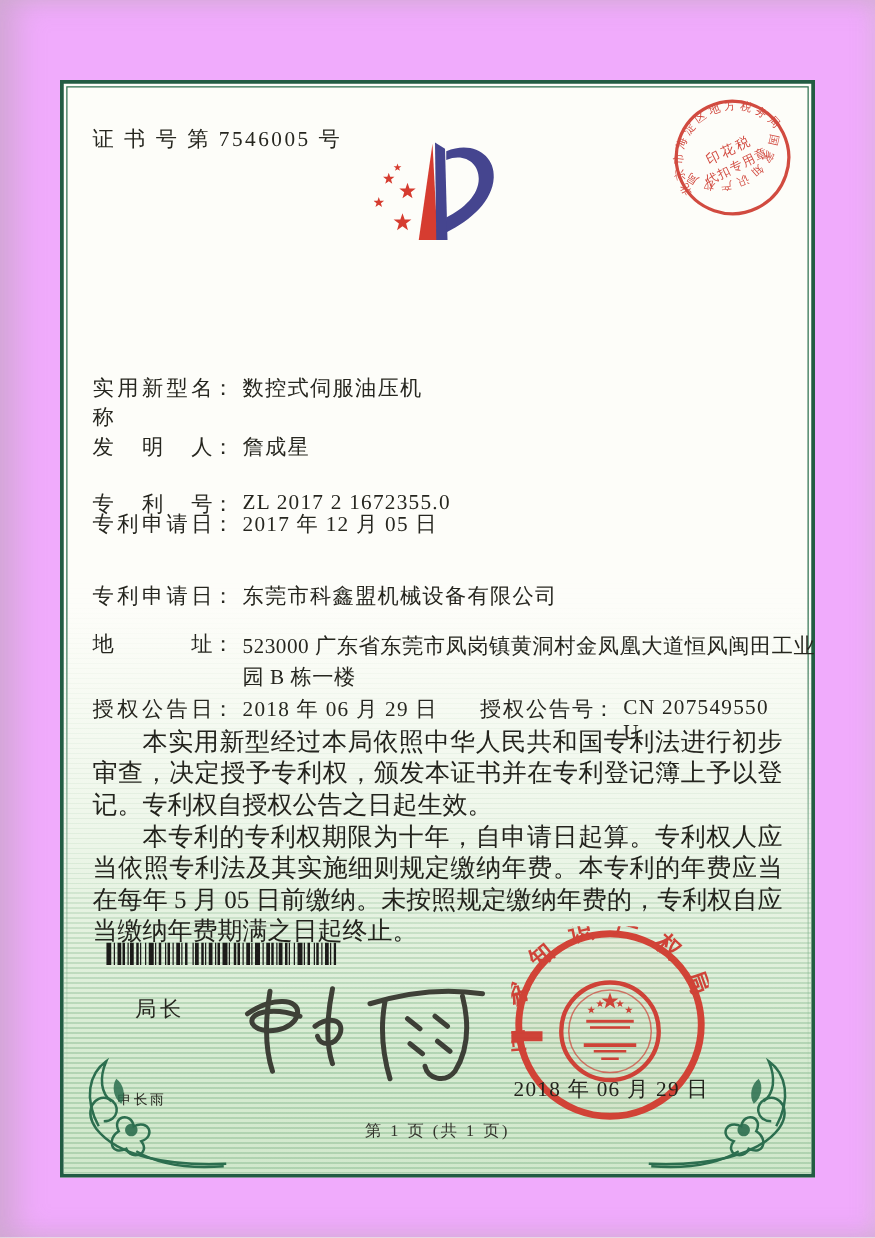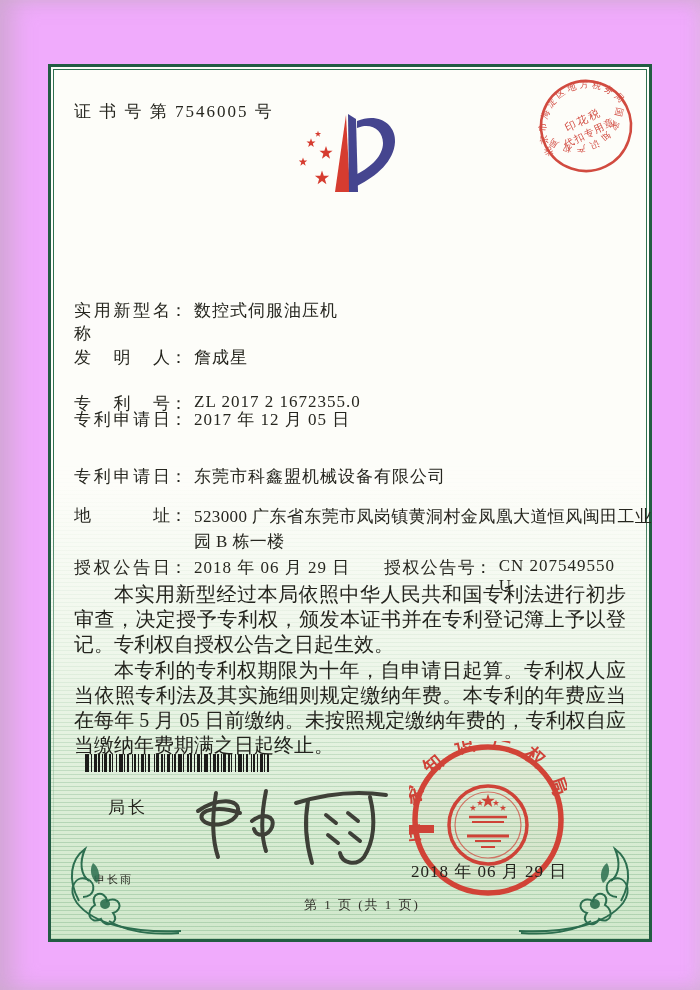--- a/index.html
+++ b/index.html
@@ -24,21 +24,21 @@
   .grp2 .flabel{width:96px;}
   .body-text{position:absolute;left:74px;top:582px;width:552px;font-size:20px;line-height:25.2px;text-align:justify;color:#23231d;}
   .body-text p{margin:0;text-indent:2em;}
   .barcode{position:absolute;left:85px;top:754px;}
   .sig-title{position:absolute;left:96px;top:796px;font-size:17px;letter-spacing:3px;color:#26261f;font-family:"Liberation Sans","DejaVu Sans",sans-serif;margin-left:12px;}
   .sig-name{position:absolute;left:94px;top:831px;font-size:11px;letter-spacing:2px;color:#26261f;font-family:"Liberation Sans","DejaVu Sans",sans-serif;margin-top:41px;}
   .sig-hand{position:absolute;left:188px;top:777px;}
   .seal{position:absolute;left:409px;top:741px;opacity:.95;}
   .seal-date{position:absolute;left:403px;top:860px;width:172px;text-align:center;font-size:17px;letter-spacing:1px;color:#23231d;}
   .stamp{position:absolute;left:537px;top:77px;width:98px;height:98px;transform:rotate(-26deg);opacity:.9;}
-  .footer{position:absolute;left:48px;top:896px;width:604px;text-align:center;font-size:13px;color:#33332c;letter-spacing:2px;margin-left:12px;}
+  .footer{position:absolute;left:48px;top:896px;width:604px;text-align:center;font-size:13px;color:#33332c;letter-spacing:2px;}
   .orn{position:absolute;}
   .orn.left{left:49px;top:845px;}
   .orn.right{left:516px;top:845px;transform:scaleX(-1);}
 </style>
 </head>
 <body>
 
 <div class="paper">
   <div class="frame"></div>
   <div class="tint"></div>

